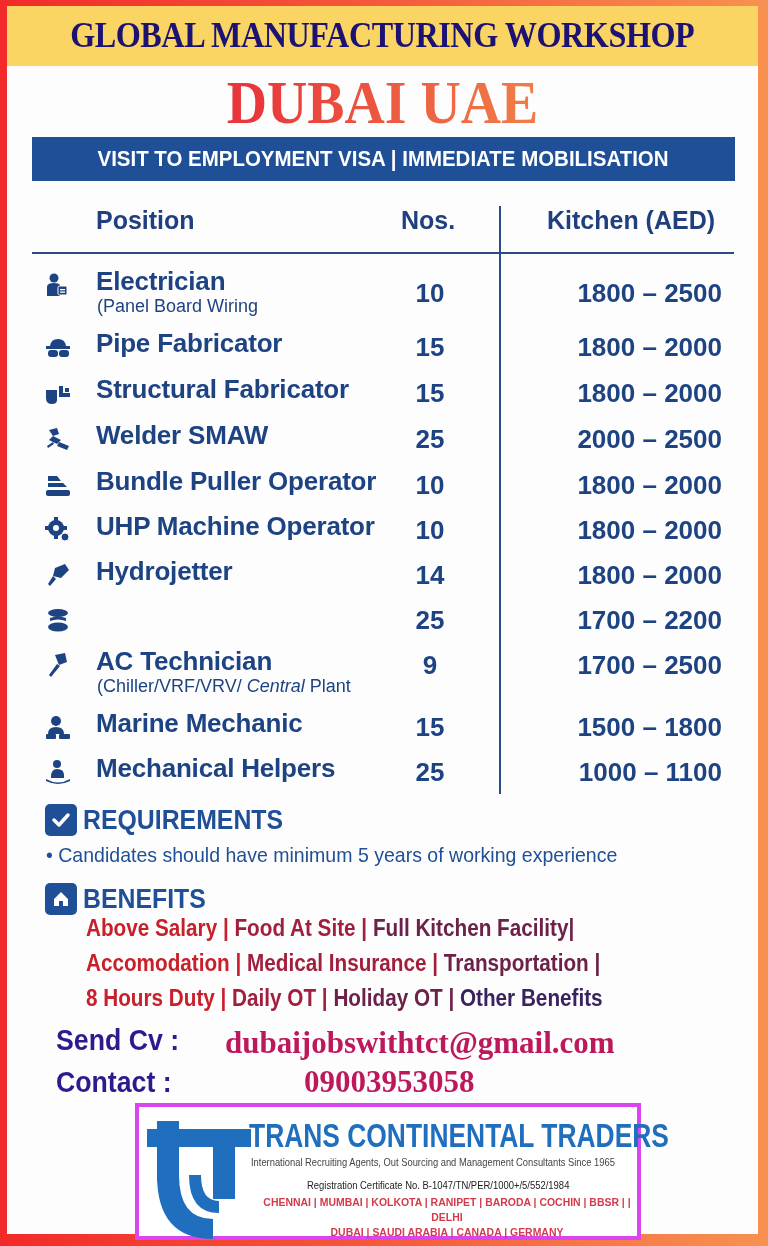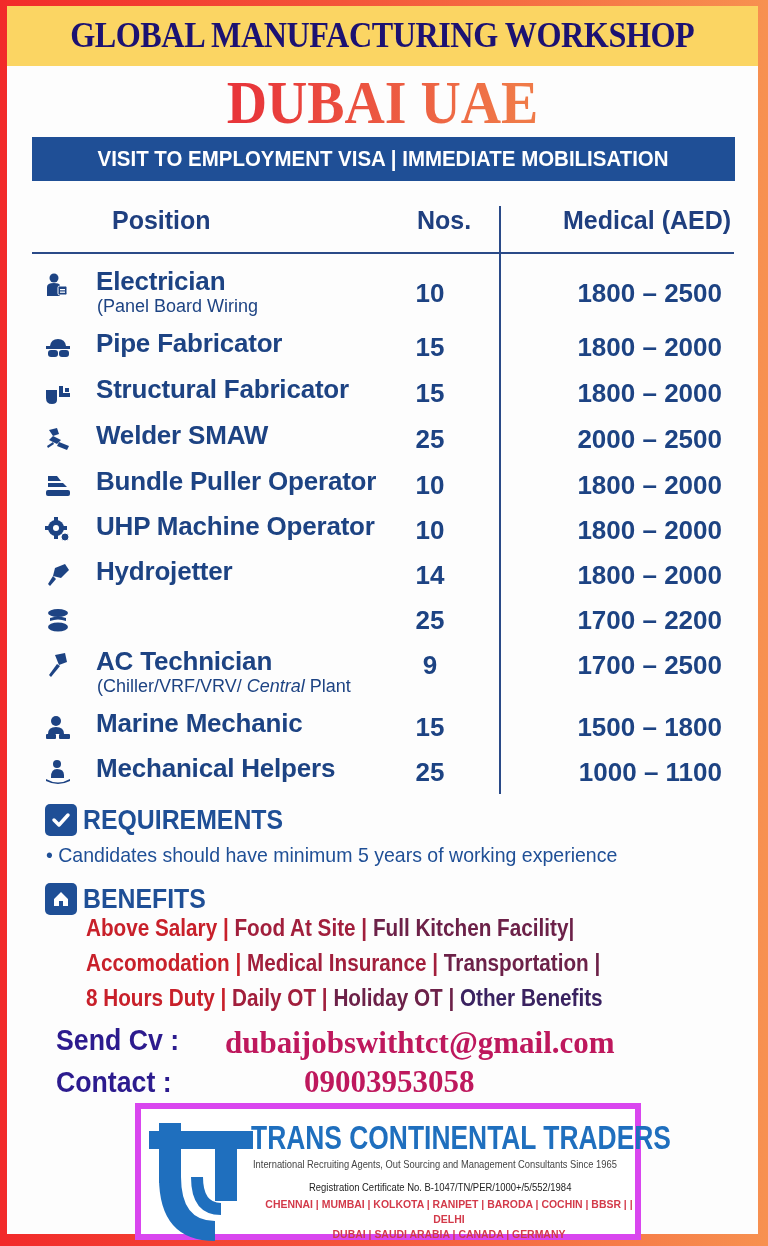--- a/index.html
+++ b/index.html
@@ -41,21 +41,21 @@
       position: absolute; left: 25px; width: 703px; top: 131px; height: 44px;
       background: #1f4f96;
       display: flex; align-items: center; justify-content: center;
     }
     .visa-bar span {
       color: #fff; font-weight: bold; font-size: 22px;
       transform: scaleX(0.93); white-space: nowrap;
     }
 
     .table { position: absolute; left: 0; right: 0; top: 190px; }
-    .th { position: absolute; top: 10px; font-weight: bold; font-size: 25px; color: #1f3f7f; margin-left: 16px; }
+    .th { position: absolute; top: 10px; font-weight: bold; font-size: 25px; color: #1f3f7f; }
     .th.pos { left: 89px; }
     .th.nos { left: 394px; }
     .th.sal { left: 540px; }
     .hline { position: absolute; left: 25px; width: 702px; top: 56px; height: 2px; background: #2a4a88; }
     .vline { position: absolute; left: 492px; width: 2px; top: 10px; height: 588px; background: #2a4a88; }
 
     .row { position: absolute; left: 0; right: 0; height: 40px; }
     .row .icon { position: absolute; left: 38px; width: 26px; height: 26px; top: 6px; }
     .row .name { position: absolute; left: 89px; top: 0; font-weight: bold; font-size: 26px; color: #1d4383; white-space: nowrap; letter-spacing: -0.2px; }
     .row .sub { position: absolute; left: 90px; top: 30px; font-size: 18px; color: #1d4383; white-space: nowrap; }
@@ -76,21 +76,21 @@
     .c1 { color: #c8202a; }
     .c2 { color: #a11f3c; }
     .c3 { color: #6c2148; }
     .c4 { color: #3a2260; }
 
     .contact-label { position: absolute; left: 49px; font-weight: bold; font-size: 29px; color: #2c1b8e; transform: scaleX(0.92); transform-origin: left center; }
     .contact-value { position: absolute; font-family: "Liberation Serif", serif; font-weight: bold; font-size: 31px; color: #be185d; white-space: nowrap; }
 
     .logo-box {
       position: absolute; left: 128px; top: 1097px; width: 506px; height: 137px;
-      background: #fff; border: 6px solid #d946ef;
+      background: #fff; border: 4px solid #d946ef;
     }
     .logo-mark { position: absolute; left: 4px; top: 8px; width: 110px; height: 128px; }
     .company-name {
       position: absolute; left: 110px; top: 10px;
       font-weight: bold; font-size: 33px; color: #1f6fbe;
       transform: scaleX(0.8); transform-origin: left top; white-space: nowrap;
     }
     .company-tag { position: absolute; left: 112px; top: 49px; font-size: 11px; color: #444; white-space: nowrap; transform: scaleX(0.85); transform-origin: left top; }
     .company-reg { position: absolute; left: 168px; top: 72px; font-size: 10.5px; color: #222; white-space: nowrap; transform: scaleX(0.9); transform-origin: left top; }
     .company-cities { position: absolute; left: 112px; top: 88px; width: 392px; text-align: center; font-size: 11px; font-weight: bold; color: #d33a4a; line-height: 15px; transform: scaleX(0.95); }
@@ -107,21 +107,21 @@
 
   <div class="city">DUBAI UAE</div>
 
   <div class="visa-bar">
     <span>VISIT TO EMPLOYMENT VISA | IMMEDIATE MOBILISATION</span>
   </div>
 
   <div class="table">
     <div class="th pos">Position</div>
     <div class="th nos">Nos.</div>
-    <div class="th sal">Medical (AED)</div>
+    <div class="th sal">Kitchen (AED)</div>
     <div class="hline"></div>
     <div class="vline"></div>
 
     <div class="row" style="top:70px;">
       <svg class="icon" viewBox="0 0 26 26">
         <circle cx="9" cy="6" r="4.5" fill="#1d4383"></circle>
           <path d="M2 24 V15 Q2 11 9 11 Q14 11 15 13 V24Z" fill="#1d4383"></path>
         <rect x="13" y="14" width="9" height="9" rx="1.5" fill="#1d4383" stroke="#fff" stroke-width="1"></rect>
           <rect x="15" y="17" width="5" height="1.3" fill="#fff"></rect>
           <rect x="15" y="19.5" width="5" height="1.3" fill="#fff"></rect>

